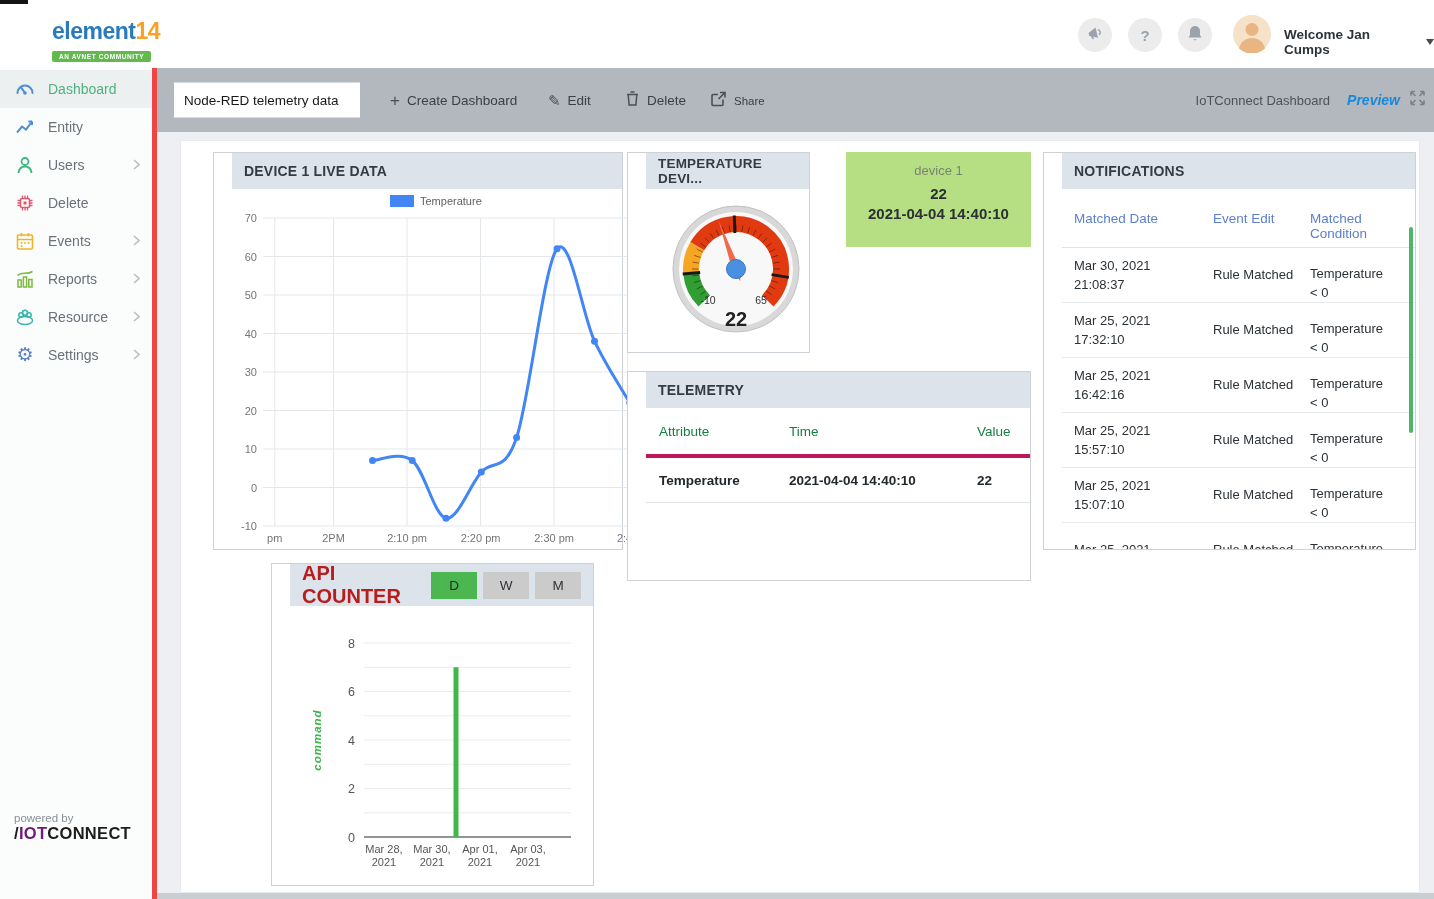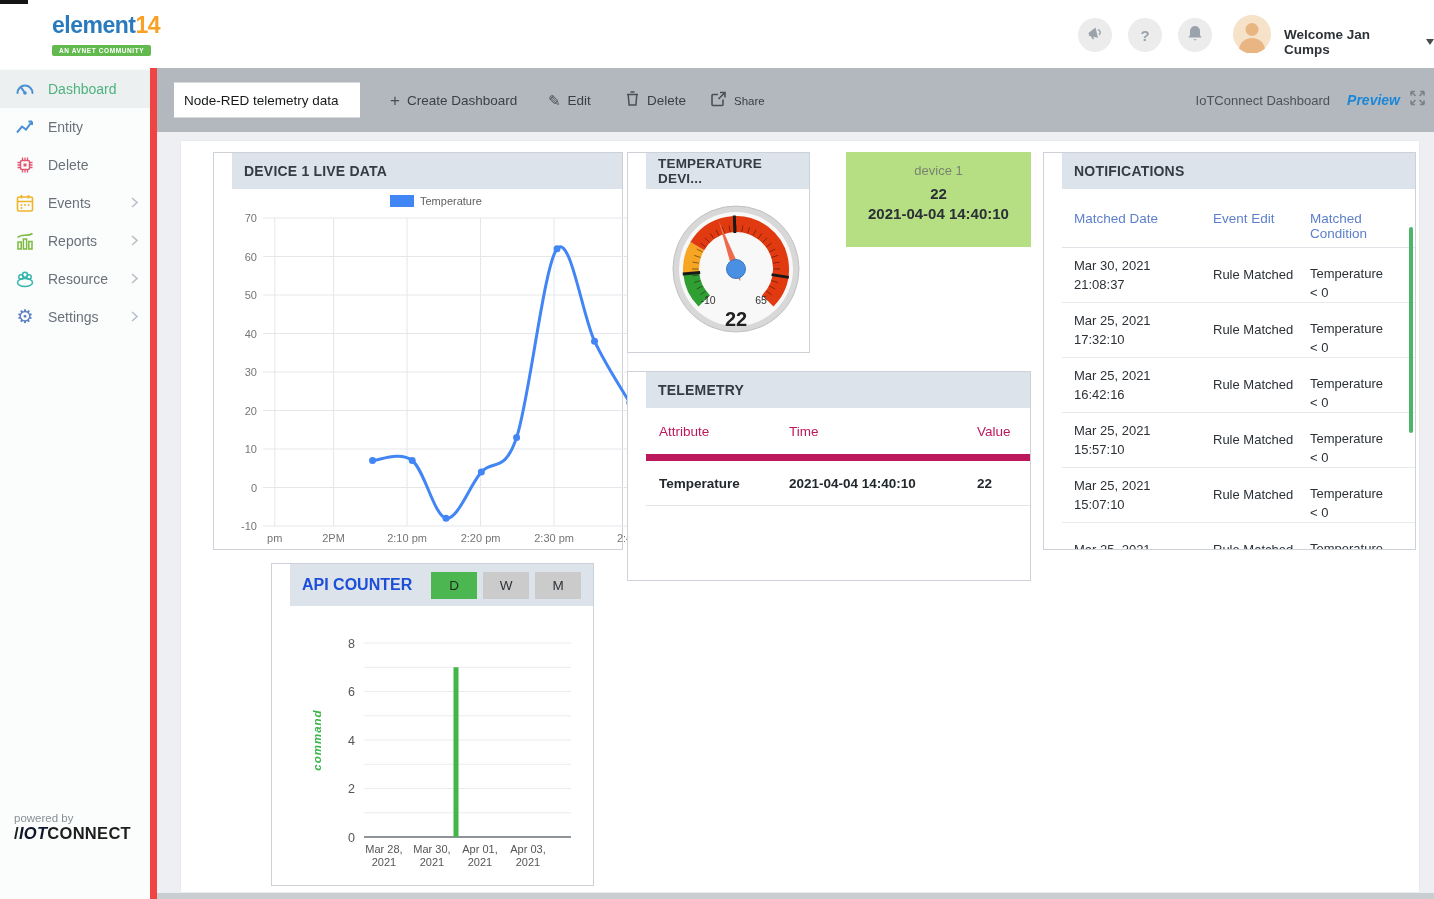--- a/index.html
+++ b/index.html
@@ -3,44 +3,44 @@
 <meta charset="utf-8">
 <style>
   html,body{margin:0;padding:0;}
   body{width:1434px;height:899px;position:relative;overflow:hidden;background:#fff;
        font-family:"Liberation Sans","DejaVu Sans",sans-serif;-webkit-font-smoothing:antialiased;}
   .abs{position:absolute;box-sizing:border-box;}
 
   
   .topbar{left:0;top:0;width:1434px;height:68px;background:#fff;}
   .black-strip{left:0;top:0;width:28px;height:4px;background:#141414;}
-  .logo{left:52px;top:12px;}
+  .logo{left:52px;top:18px;}
   .logo-text{font-size:23px;font-weight:bold;letter-spacing:-0.5px;color:#2a7abe;}
   .logo-text .one4{color:#f7a224;}
   .logo-badge{margin-top:1px;display:inline-block;background:#62b94e;color:#fff;font-size:6.5px;
               font-weight:bold;letter-spacing:.6px;padding:2px 7px;border-radius:2px;}
   .circle-btn{width:34px;height:34px;border-radius:50%;background:#ececec;display:flex;
               align-items:center;justify-content:center;top:18px;}
   .qmark{font-size:15px;font-weight:bold;color:#99a2aa;}
   .welcome{top:27px;font-size:13.5px;font-weight:bold;color:#2e3338;display:flex;align-items:center;}
   .caret{display:inline-block;width:0;height:0;border-left:4.5px solid transparent;
          border-right:4.5px solid transparent;border-top:6px solid #454b50;margin-left:10px;}
 
   
-  .sidebar{left:0;top:68px;width:157px;height:831px;background:#fbfcfc;border-right:7px solid #ef4444;}
+  .sidebar{left:0;top:68px;width:157px;height:831px;background:#fbfcfc;border-right:5px solid #ef4444;}
   .side-item{height:38px;display:flex;align-items:center;padding-left:14px;cursor:pointer;}
   .side-item.active{background:#edf0f1;}
   .side-item .lbl{margin-left:12px;font-size:14px;color:#6a717a;flex:1;}
   .side-item.active .lbl{color:#4db37e;}
   .side-icon{width:22px;height:22px;display:flex;align-items:center;justify-content:center;}
   .chev{margin-right:12px;}
   .powered{left:14px;top:744px;}
   .powered .pby{font-size:11.5px;color:#8b9096;}
   .powered .brand{font-size:16.5px;font-weight:bold;letter-spacing:.3px;color:#1d1d1b;}
-  .powered .brand .iot{color:#0f172a;font-style:italic;}
+  .powered .brand .iot{color:#701a75;}
   .gear-glyph{font-size:19px;color:#5b7fc0;line-height:20px;}
 
   
   .toolbar{left:157px;top:68px;width:1277px;height:64px;background:#b2b8bd;}
   .tb-center{top:50%;transform:translateY(-50%);}
   .dash-input{left:17px;width:186px;height:35px;background:#fff;border:none;outline:none;
               padding:0 10px;font-size:13.5px;color:#16181a;font-family:inherit;}
   .tb-btn{display:flex;align-items:center;gap:7px;font-size:13.5px;color:#3b4045;cursor:pointer;}
   .tb-plus{font-size:17px;color:#4a4f54;line-height:1;}
   .tb-pencil{font-size:15px;color:#4a4f54;line-height:1;}
@@ -70,29 +70,29 @@
 
   
   .notif-body{position:relative;height:360px;overflow:hidden;}
   .nrow{display:flex;align-items:center;padding:0 12px;border-bottom:1px solid #e7eaed;height:54px;}
   .nhead{height:58px;color:#5d7fcb;font-size:13.5px;border-bottom:1px solid #dfe3e7;}
   .nc1{width:139px;}.nc2{width:97px;}.nc3{flex:1;padding-right:14px;margin-top:16px;}
   .ncell{font-size:13px;color:#2b3136;line-height:1.5;}
   .notif-scroll{position:absolute;right:2px;top:38px;width:4px;height:206px;background:#4db56a;border-radius:2px;}
 
   
-  .tele-head{display:flex;align-items:center;height:46px;padding:0 13px;color:#be185d;
-             font-size:13.5px;border-bottom:7px solid #be185d;}
+  .tele-head{display:flex;align-items:center;height:46px;padding:0 13px;color:#15803d;
+             font-size:13.5px;border-bottom:4px solid #be185d;}
   .tc1{width:130px;}.tc2{width:188px;}.tc3{flex:1;}
   .trow{display:flex;align-items:center;height:44px;padding:0 13px;border-bottom:1px solid #e2e6ea;
         font-size:13.5px;font-weight:bold;color:#23282d;}
 
   
   .api-head{height:42px;background:#dce3ea;display:flex;align-items:center;padding:0 12px;}
-  .api-title{flex:1;font-weight:bold;font-size:16px;color:#1d4ed8;}
+  .api-title{flex:1;font-weight:bold;font-size:20px;color:#b91c1c;}
   .range-btn{width:46px;height:27px;line-height:27px;text-align:center;font-size:13.5px;
              background:#cbcbcb;color:#2e3338;margin-left:6px;cursor:pointer;}
   .range-btn.active{background:#4cb751;color:#1e2b1f;}
   svg text{font-family:"Liberation Sans","DejaVu Sans",sans-serif;}
 </style>
 </head>
 <body>
 
 <div class="abs topbar">
   <div class="abs black-strip"></div>
@@ -148,20 +148,32 @@
       <span class="lbl">Dashboard</span>
     </div>
     <div class="side-item">
       <span class="side-icon">
         <svg width="22" height="22" viewBox="0 0 22 22">
             <polyline points="3,16.5 8,10.5 12,13.5 18,5.5" fill="none" stroke="#4a90d2" stroke-width="2"></polyline>
             <path d="M18 5.5h-3.6M18 5.5v3.6" stroke="#4a90d2" stroke-width="2" fill="none"></path>
           </svg>
       </span>
       <span class="lbl">Entity</span>
+    </div>
+    <div class="side-item">
+      <span class="side-icon">
+        <svg width="22" height="22" viewBox="0 0 22 22">
+            <circle cx="11" cy="7.5" r="3.5" fill="none" stroke="#43b581" stroke-width="1.8"></circle>
+            <path d="M4.5 19c.5-4 3-6.5 6.5-6.5s6 2.5 6.5 6.5" fill="none" stroke="#43b581" stroke-width="1.8"></path>
+          </svg>
+      </span>
+      <span class="lbl">Users</span>
+      <span class="chev"><svg width="7" height="11" viewBox="0 0 7 11">
+            <path d="M1 1l5 4.5L1 10" stroke="#b9bfc6" fill="none" stroke-width="1.6"></path>
+          </svg></span>
     </div>
     <div class="side-item">
       <span class="side-icon">
         <svg width="22" height="22" viewBox="0 0 22 22">
             <rect x="6.5" y="6.5" width="9" height="9" rx="1.5" fill="none" stroke="#e25772" stroke-width="1.5"></rect>
             <rect x="9.5" y="9.5" width="3" height="3" fill="#e25772"></rect>
             <path d="M8.5 3.5v3M11 3.5v3M13.5 3.5v3M8.5 15.5v3M11 15.5v3M13.5 15.5v3M3.5 8.5h3M3.5 11h3M3.5 13.5h3M15.5 8.5h3M15.5 11h3M15.5 13.5h3" stroke="#e25772" stroke-width="1.3"></path>
           </svg>
       </span>
       <span class="lbl">Delete</span>

